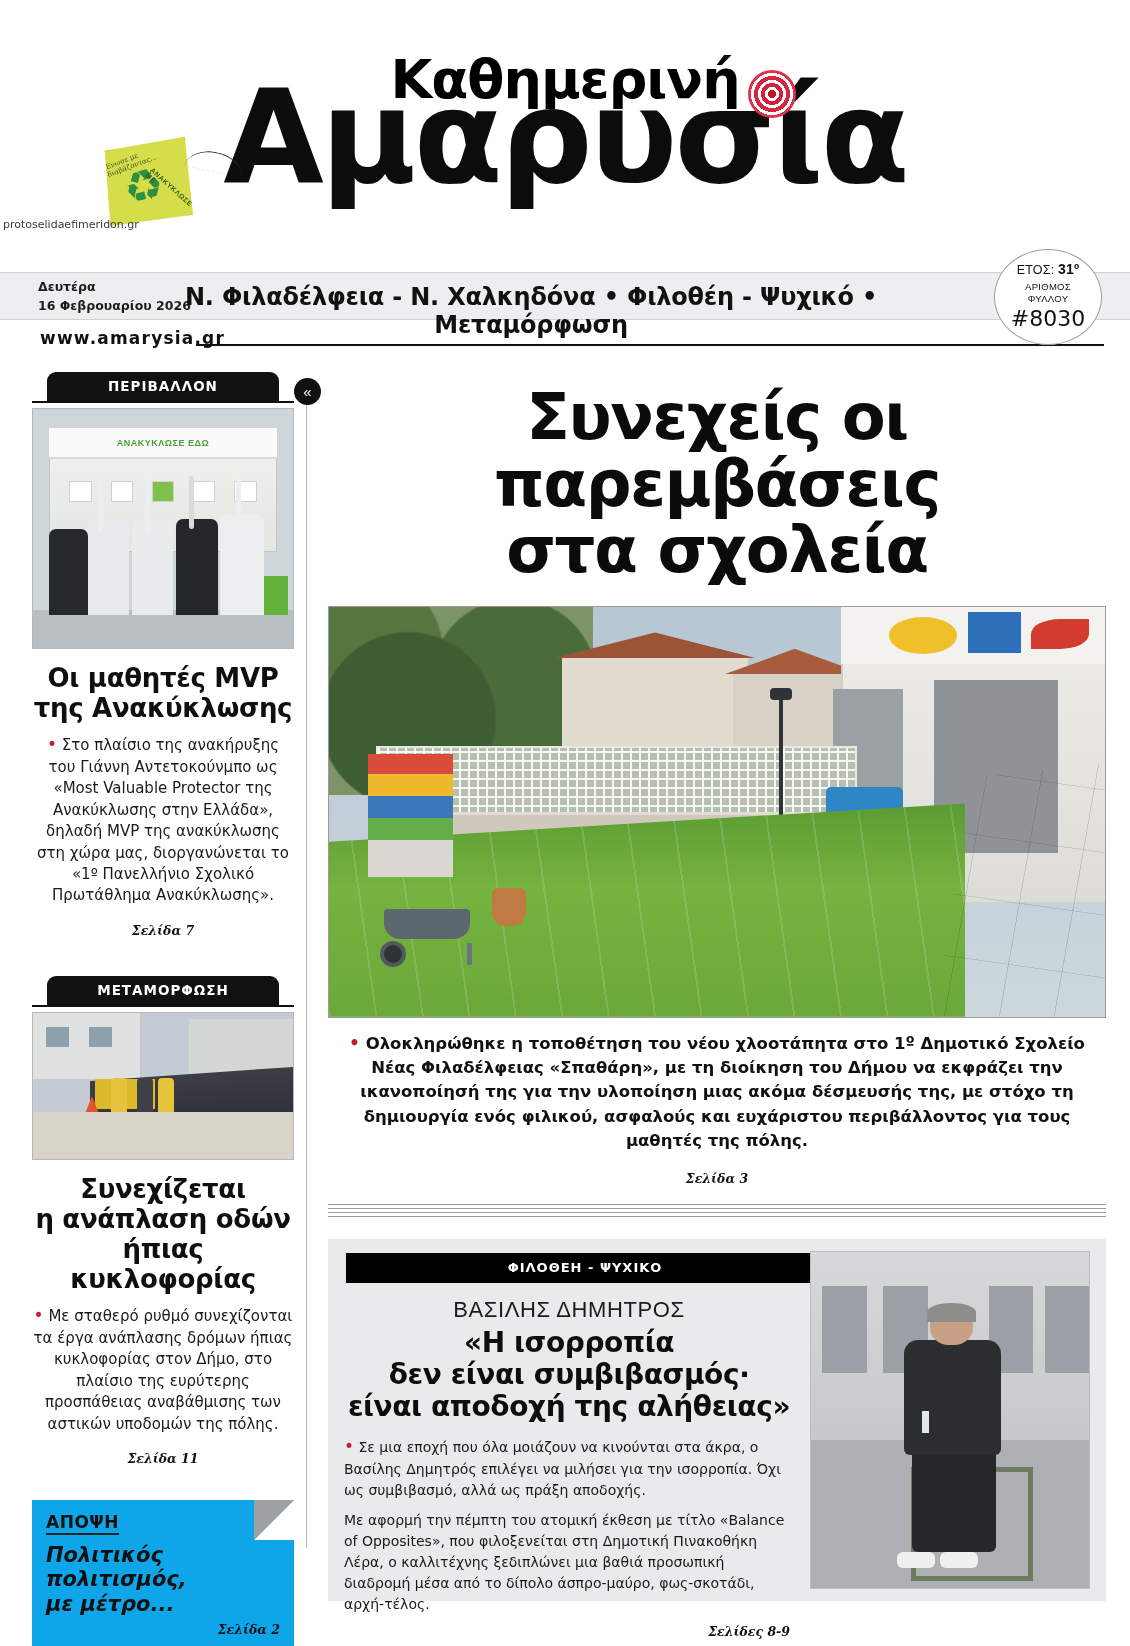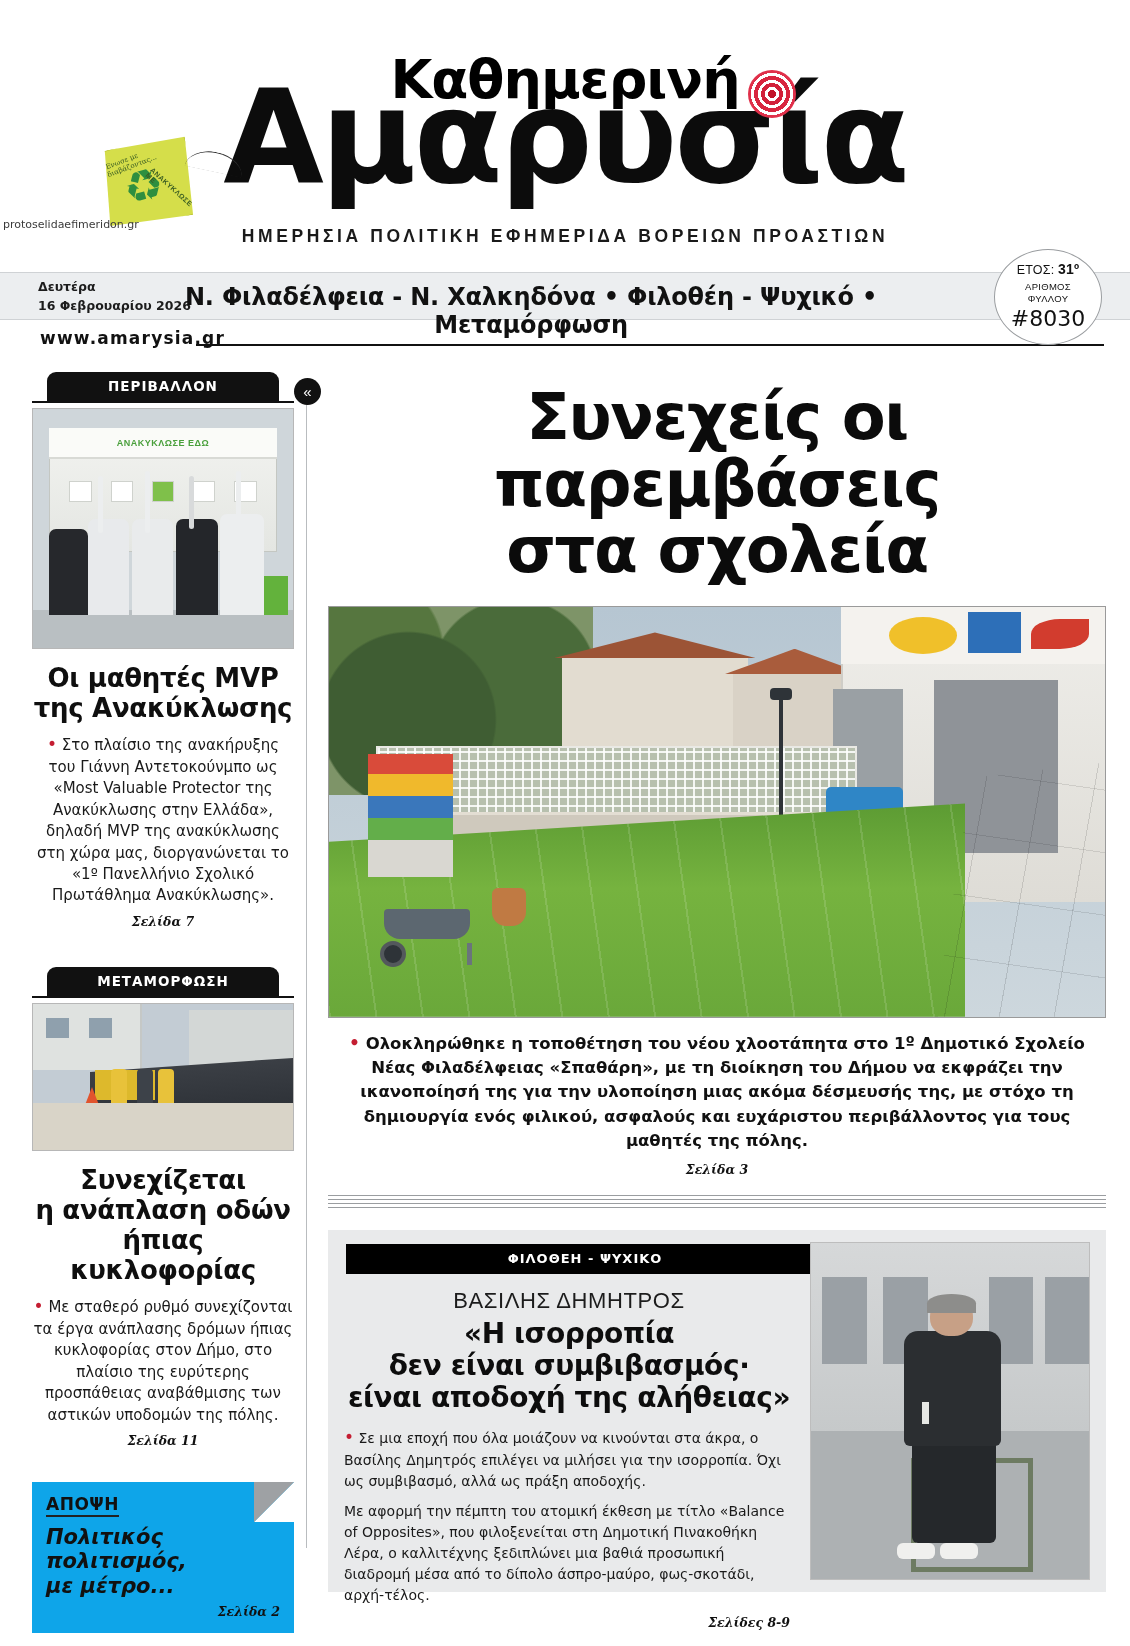--- a/index.html
+++ b/index.html
@@ -251,21 +251,21 @@
     margin-top: 9px;
     color: #1a1a1a;
     font-family: "DejaVu Sans", sans-serif;
   }
   .bullet { color: #c41e32; font-size: 17px; }
   .page-ref {
     text-align: center;
     font-size: 12.5px;
     font-style: italic;
     font-weight: bold;
-    margin-top: 7px;
+    margin-top: 16px;
     font-family: "DejaVu Serif", serif;
   }
 
   
   .opinion {
     position: relative;
     margin-top: 34px;
     width: 262px;
     min-height: 96px;
     background: #0ea5e9;
@@ -542,21 +542,20 @@
   <div class="red-target"></div>
 
   <div class="recycle-tag">
     <div class="tagtext-top">Ένωσε με διαβάζοντας...</div>
     <div class="glyph">♻</div>
     <div class="tagtext-bot">ΑΝΑΚΥΚΛΩΣΕ ΜΕ</div>
   </div>
   <div class="tag-string"></div>
 
   <div class="watermark">protoselidaefimeridon.gr</div>
-  <div class="subtitle-line">ΗΜΕΡΗΣΙΑ ΠΟΛΙΤΙΚΗ ΕΦΗΜΕΡΙΔΑ ΒΟΡΕΙΩΝ ΠΡΟΑΣΤΙΩΝ</div>
 </div>
 
 <div class="datebar">
   <div class="datebox">
     <div>Δευτέρα</div>
     <div>16 Φεβρουαρίου 2026</div>
   </div>
   <div class="towns">Ν. Φιλαδέλφεια - Ν. Χαλκηδόνα • Φιλοθέη - Ψυχικό • Μεταμόρφωση</div>
 </div>
 

